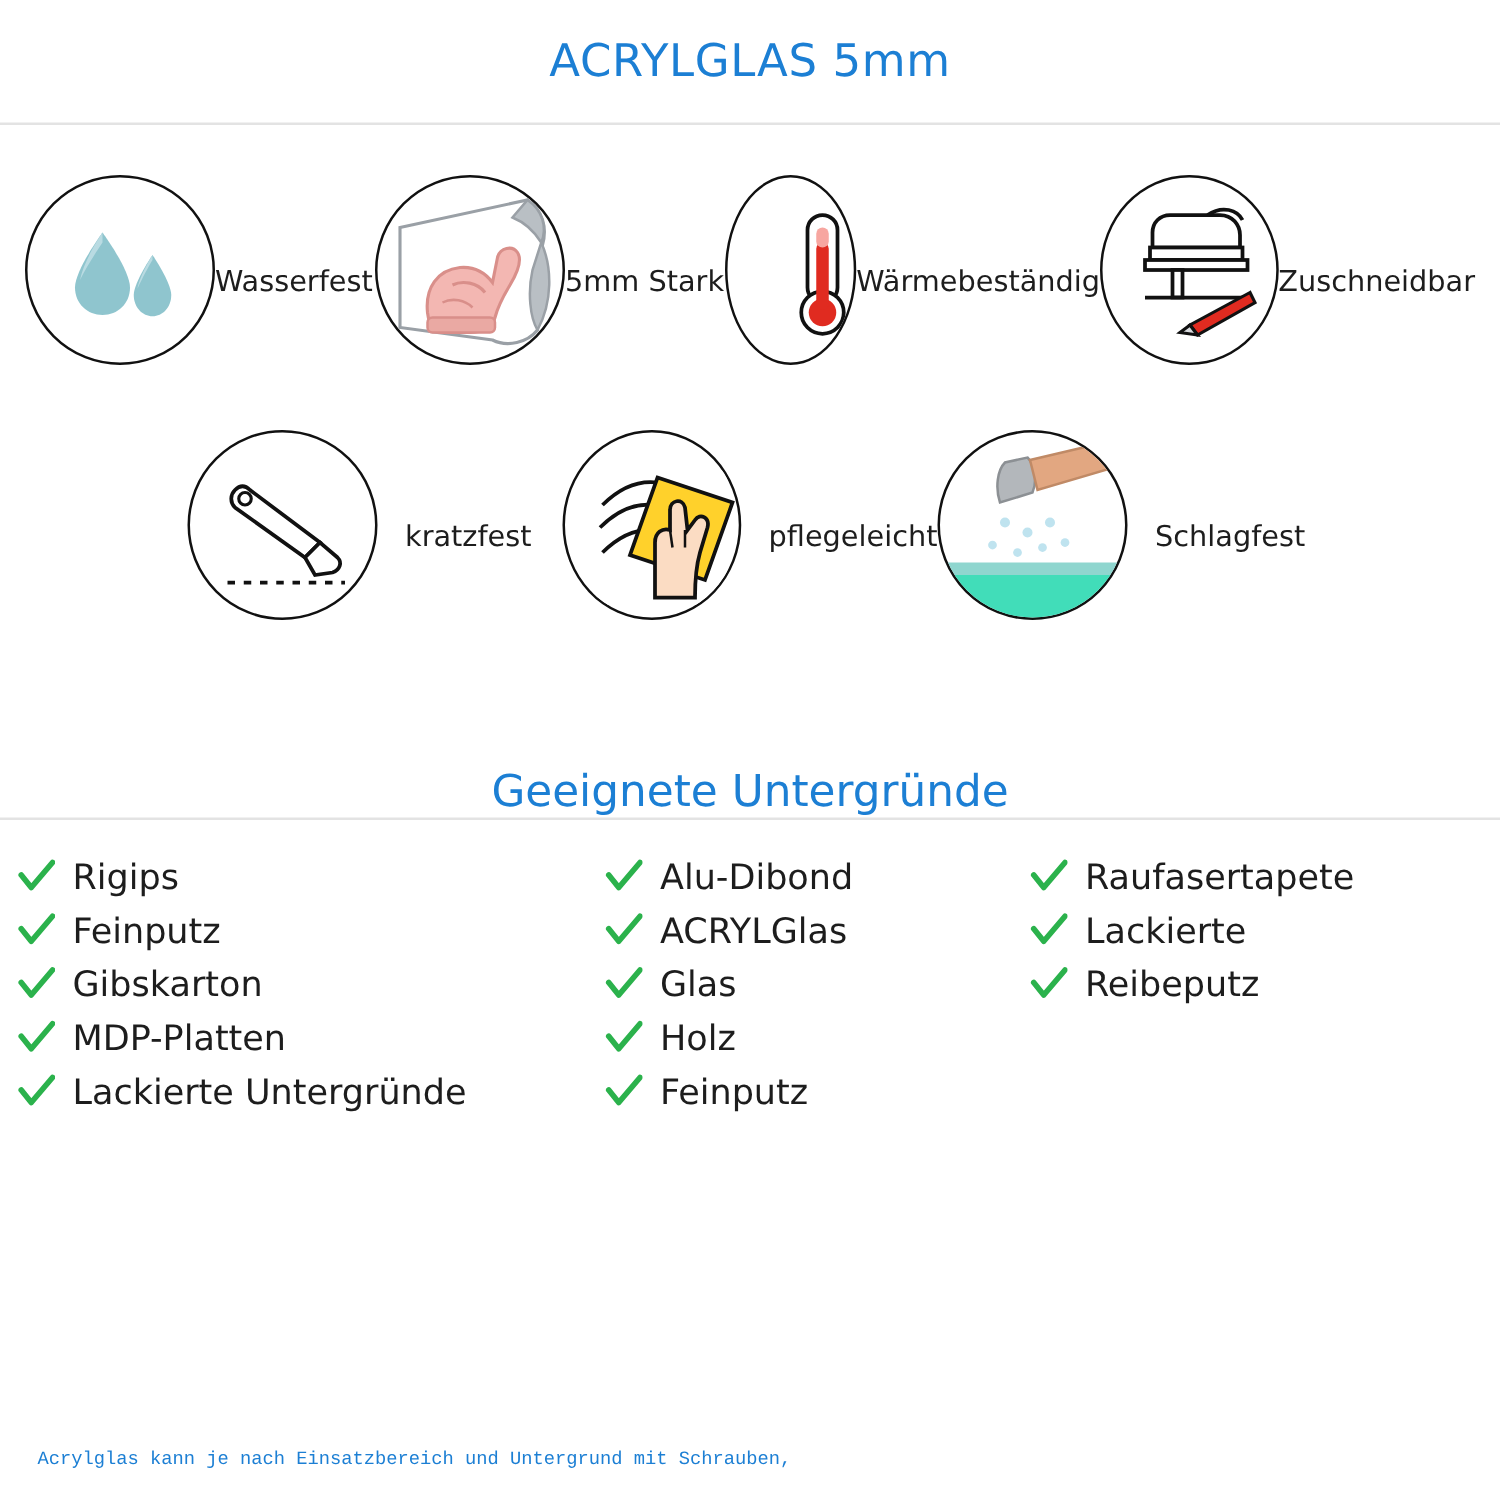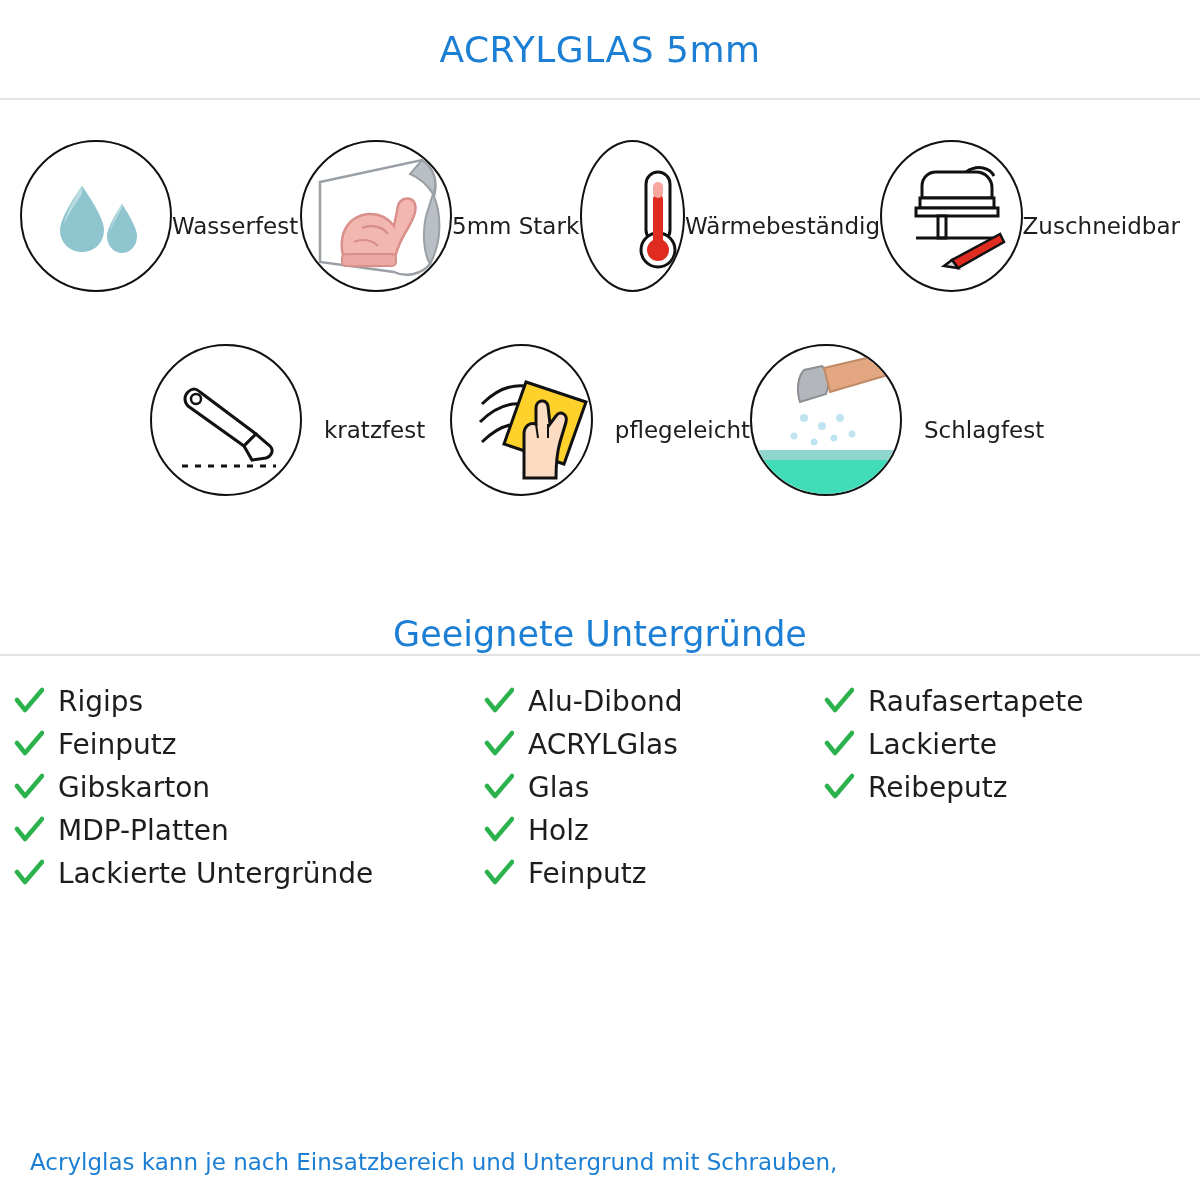--- a/index.html
+++ b/index.html
@@ -94,22 +94,23 @@
     color: #1d1d1d;
     white-space: nowrap;
   }
 
   
   .footnote {
     position: absolute;
     left: 30px; right: 35px;
     bottom: 22px;
     color: #1c7fd4;
-    font-size: 23px;
+    font-size: 15px;
     line-height: 1.35;
+    font-family: Liberation Mono, monospace;
   }
   .footnote span { display: block; }
 </style>
 </head>
 <body>
 
 <div class="page">
 
   <div class="header">
     <div class="header-title">ACRYLGLAS 5mm</div>

